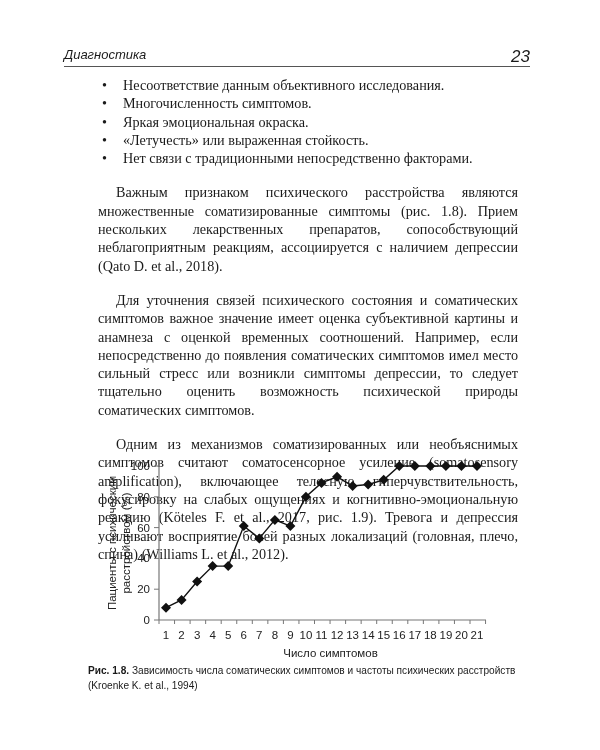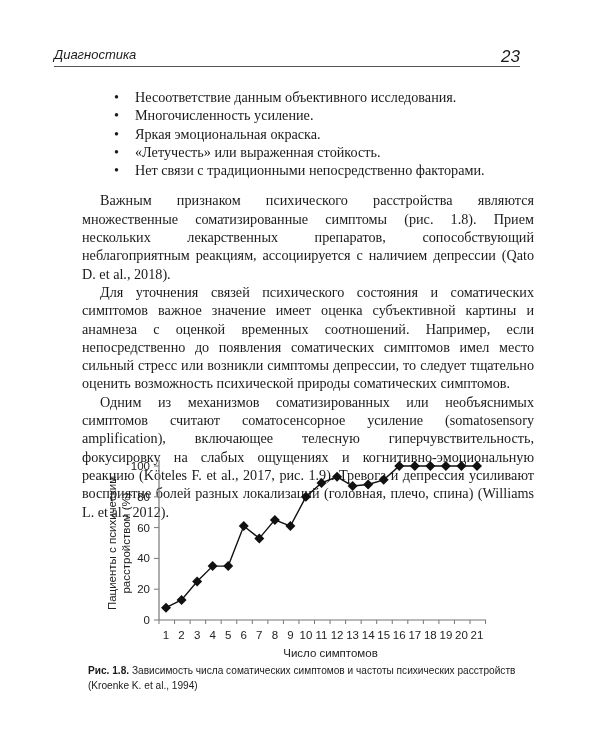--- a/index.html
+++ b/index.html
@@ -1,41 +1,41 @@
 <!DOCTYPE html>
 <html><head>
 <meta charset="utf-8">
 <style>
   html, body { margin:0; padding:0; background:#ffffff; }
   body { width:600px; height:750px; position:relative; overflow:hidden; color:#1a1a1a; }
-  .header { position:absolute; left:54px; top:44px; width:466px; height:22px; border-bottom:1px solid #555;text-decoration:underline; }
+  .header { position:absolute; left:64px; top:44px; width:466px; height:22px; border-bottom:1px solid #555;text-decoration:underline; }
   .header .title { position:absolute; left:0; top:3px; font-family:"Liberation Sans", sans-serif; font-style:italic; font-size:13px; }
   .header .page { position:absolute; right:0; top:3px; font-family:"Liberation Sans", sans-serif; font-style:italic; font-size:17px; }
   .body-text { position:absolute; left:82px; top:76px; width:452px; font-family:"Liberation Serif", serif; font-size:14.2px; line-height:18.3px; }
-  ul.bullets { list-style:none; margin:12px; padding:0; }
+  ul.bullets { list-style:none; margin:0; padding:0; }
   ul.bullets li { position:relative; padding-left:21px; margin-left:20px; }
   ul.bullets li::before { content:"•"; position:absolute; left:0; top:0; }
-  p { margin:0; text-indent:18px; text-align:justify; }
+  p { margin:16px; text-indent:18px; text-align:justify; }
   .chart { position:absolute; left:90px; top:455px; width:420px; height:215px; }
   .caption { position:absolute; left:88px; top:663px; width:450px; font-family:"Liberation Sans", sans-serif; font-size:11.5px; line-height:15px; transform:scaleX(0.88); transform-origin:left top; width:510px; }
   .caption b { font-weight:bold; }
   svg text { font-family:"Liberation Sans", sans-serif; }
 </style>
 </head>
 <body>
 
 <div class="header">
   <span class="title">Диагностика</span>
   <span class="page">23</span>
 </div>
 
 <div class="body-text">
   <ul class="bullets">
     <li>Несоответствие данным объективного исследования.</li>
-    <li>Многочисленность усиление.</li>
+    <li>Многочисленность симптомов.</li>
     <li>Яркая эмоциональная окраска.</li>
     <li>«Летучесть» или выраженная стойкость.</li>
     <li>Нет связи с традиционными непосредственно факторами.</li>
   </ul>
   <p>Важным признаком психического расстройства являются множественные соматизированные симптомы (рис. 1.8). Прием нескольких лекарственных препаратов, сопособствующий неблагоприятным реакциям, ассоциируется с наличием депрессии (Qato D. et al., 2018).</p>
   <p>Для уточнения связей психического состояния и соматических симптомов важное значение имеет оценка субъективной картины и анамнеза с оценкой временных соотношений. Например, если непосредственно до появления соматических симптомов имел место сильный стресс или возникли симптомы депрессии, то следует тщательно оценить возможность психической природы соматических симптомов.</p>
   <p>Одним из механизмов соматизированных или необъяснимых симптомов считают соматосенсорное усиление (somatosensory amplification), включающее телесную гиперчувствительность, фокусировку на слабых ощущениях и когнитивно-эмоциональную реакцию (Köteles F. et al., 2017, рис. 1.9). Тревога и депрессия усиливают восприятие болей разных локализаций (головная, плечо, спина) (Williams L. et al., 2012).</p>
 </div>
 
 <div class="chart">

